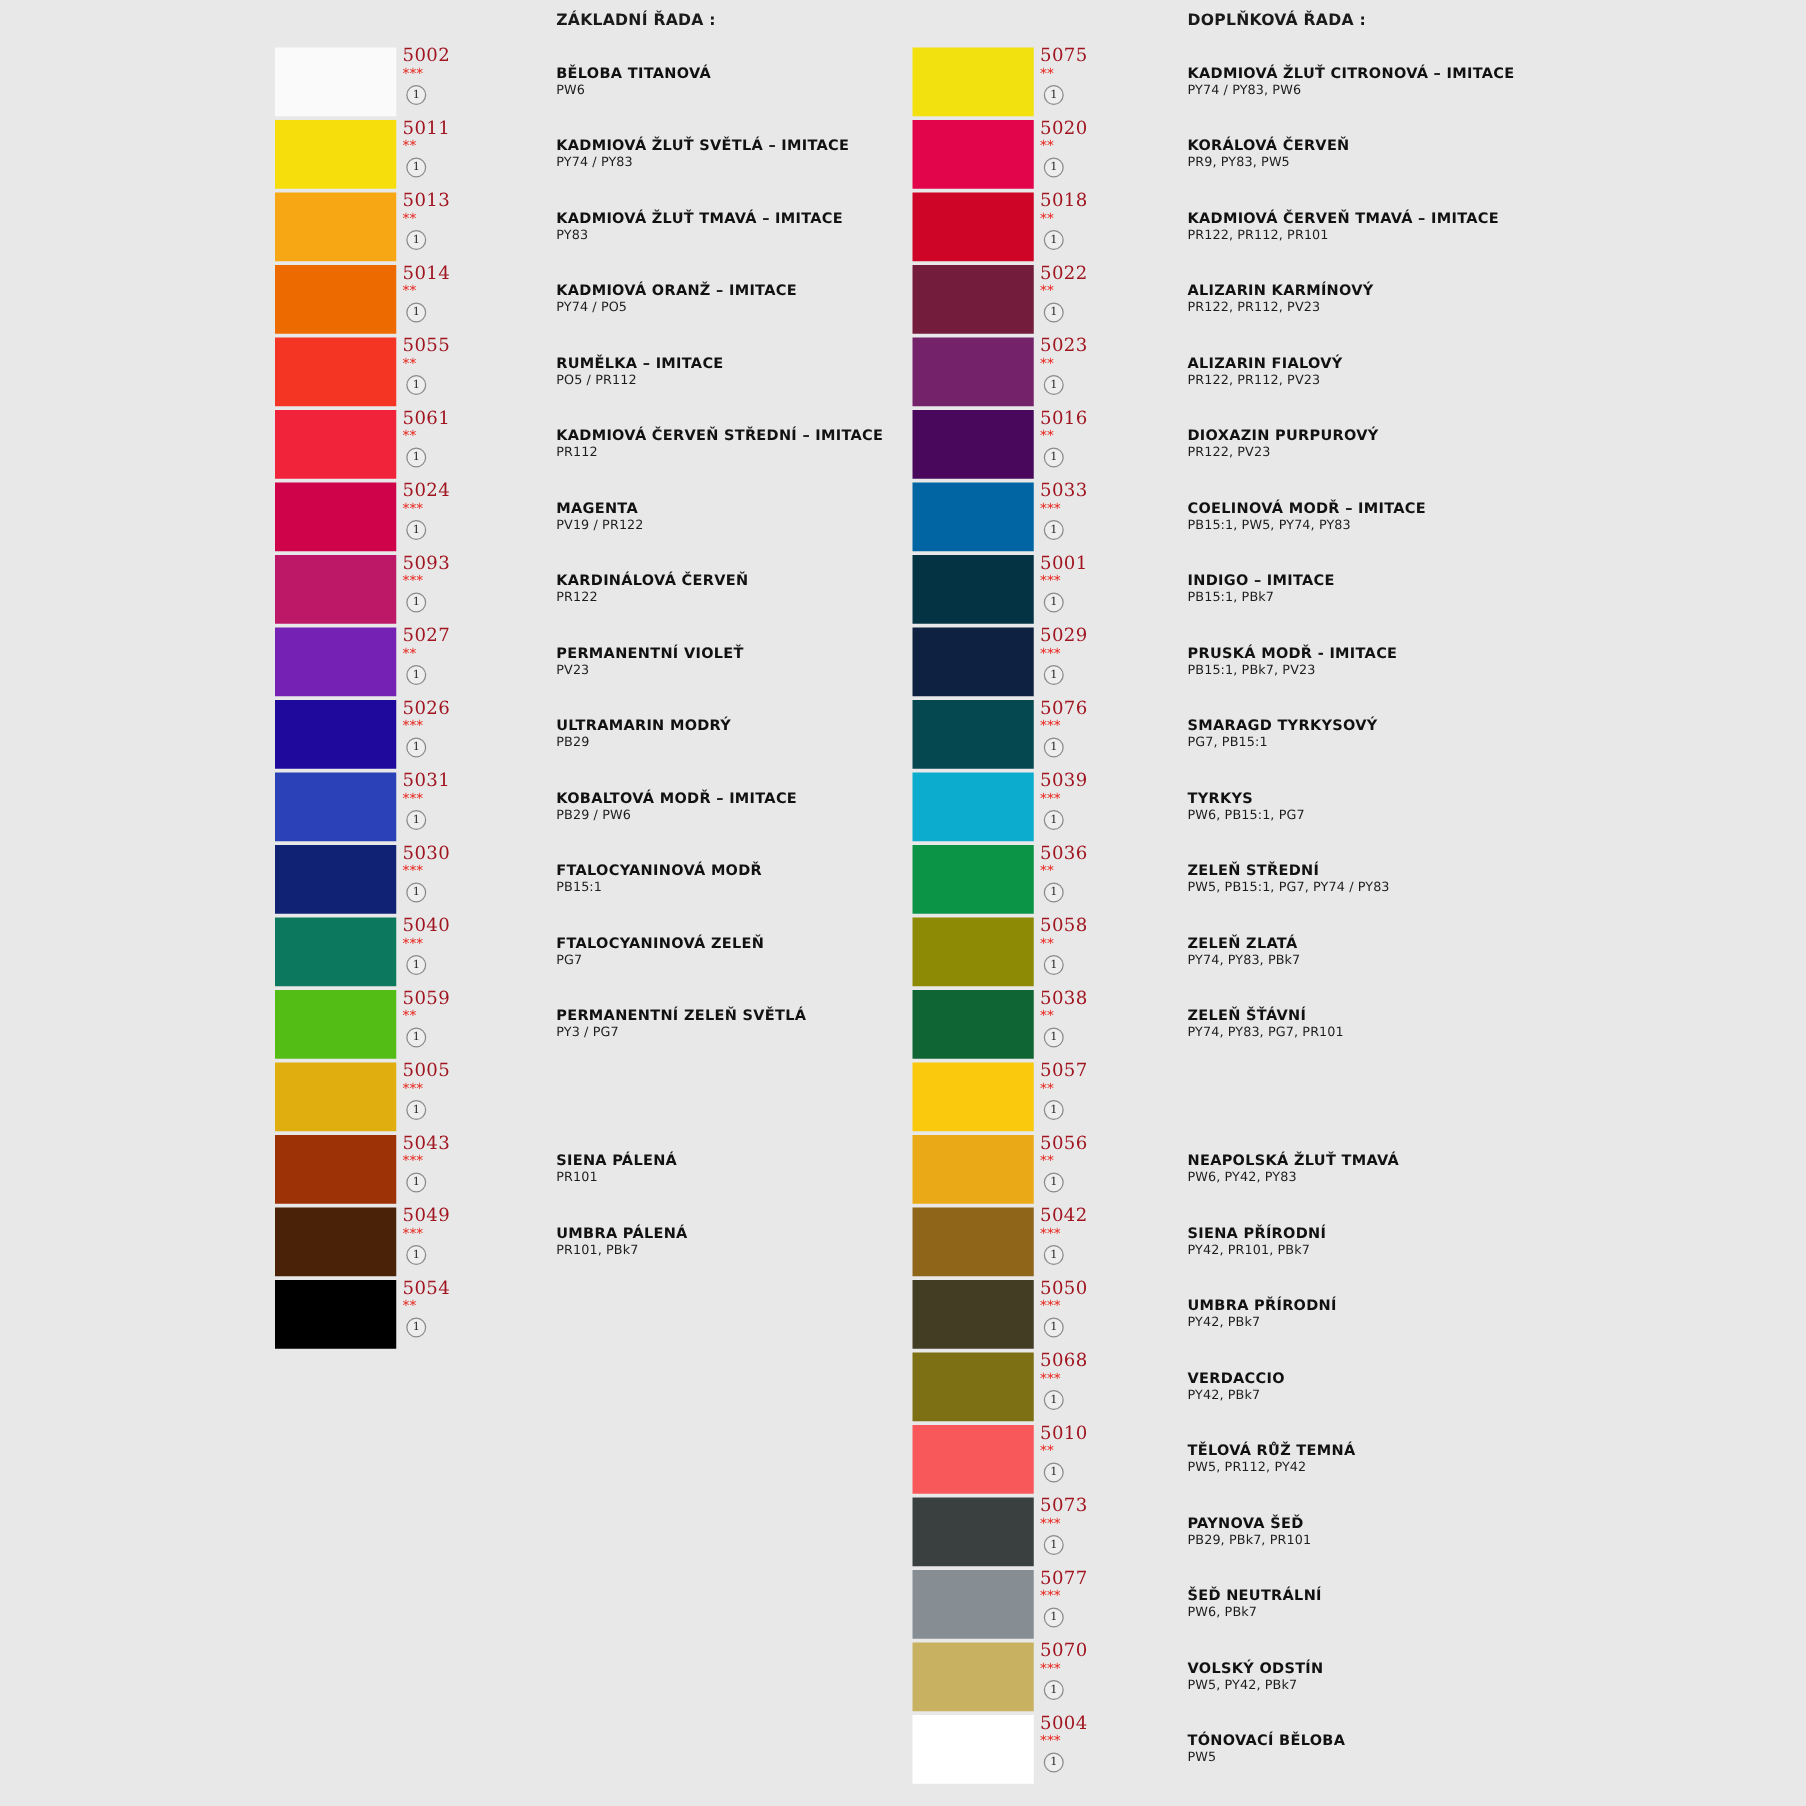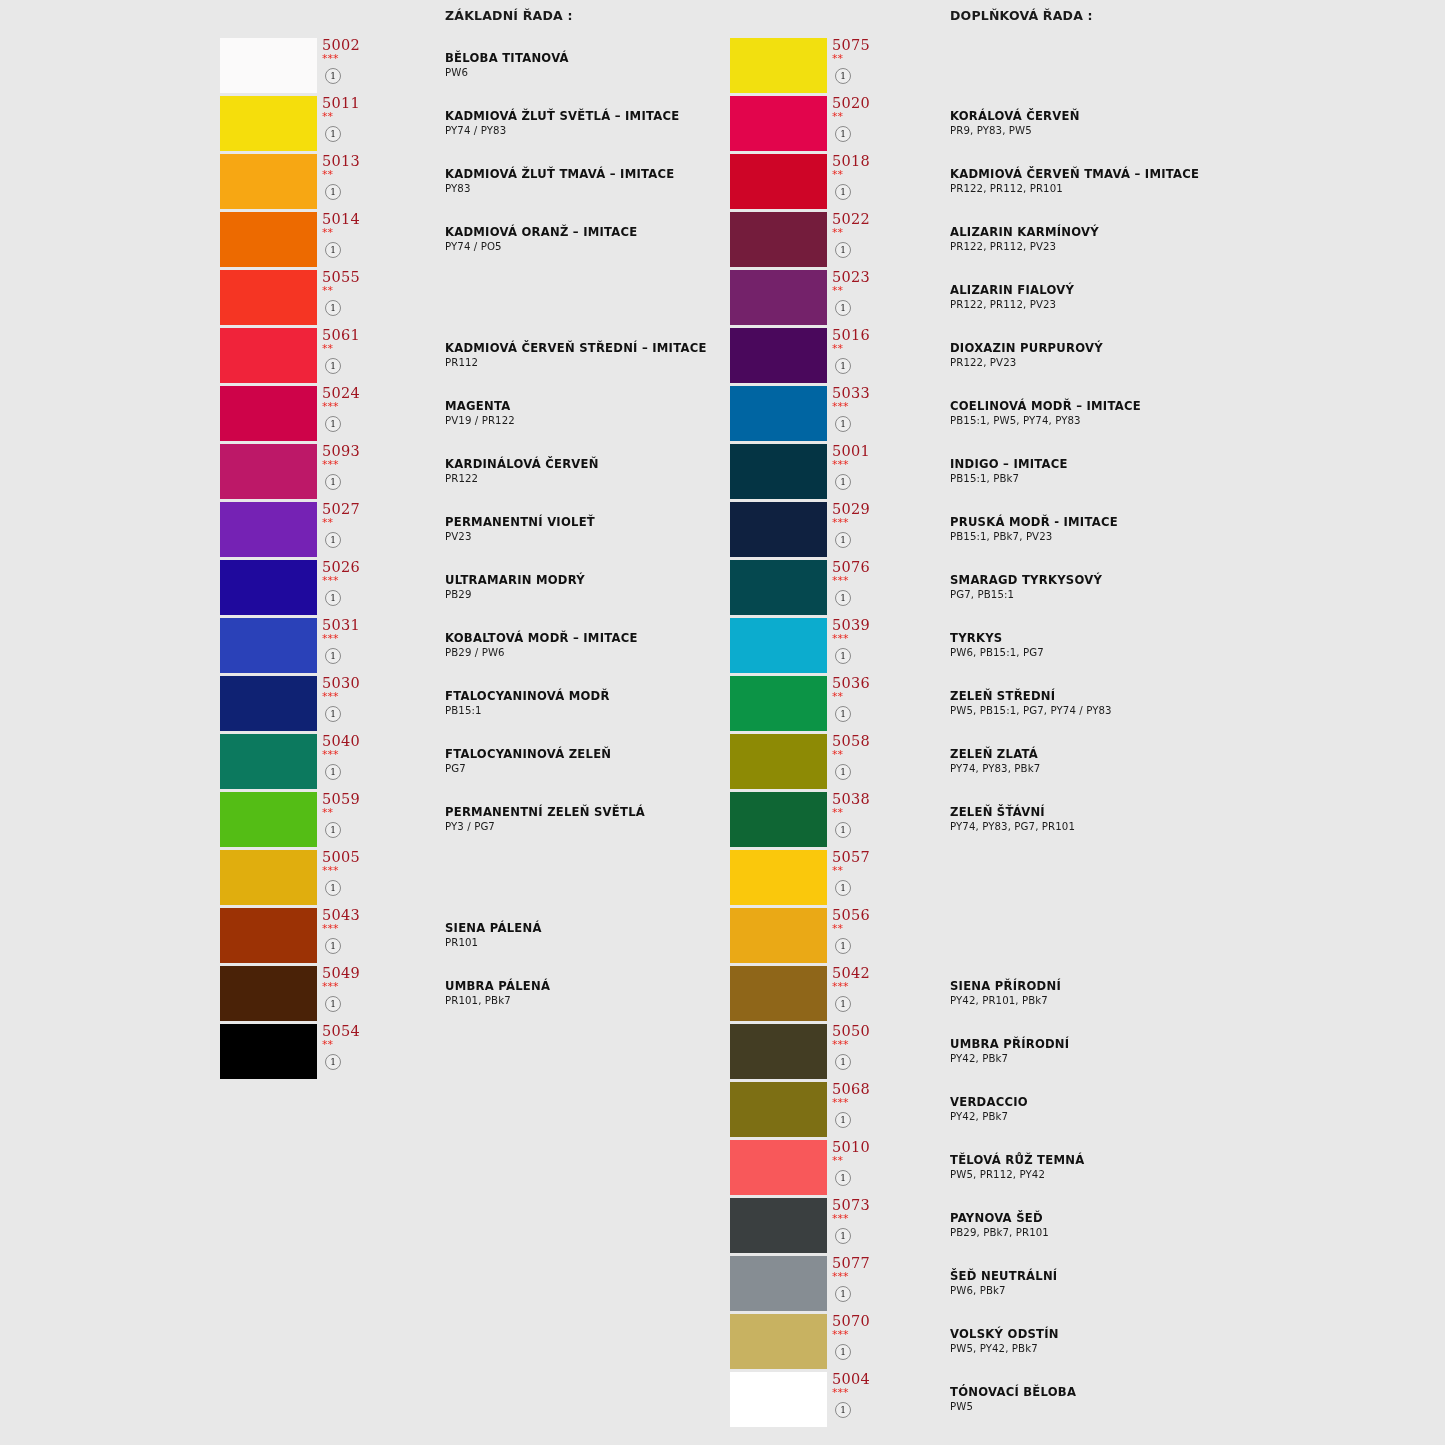--- a/index.html
+++ b/index.html
@@ -192,20 +192,24 @@
             <div class="pigment-codes">PY74 / PO5</div>
           </div>
         </div>
         <div class="row">
           <div class="swatch" style="background: rgb(245, 53, 35);"></div>
           <div class="meta">
             <div class="code">5055</div>
             <div class="stars">**</div>
             <div class="series-mark">1</div>
           </div>
+          <div class="names">
+            <div class="pigment-name">RUMĚLKA – IMITACE</div>
+            <div class="pigment-codes">PO5 / PR112</div>
+          </div>
         </div>
         <div class="row">
           <div class="swatch" style="background: rgb(240, 35, 58);"></div>
           <div class="meta">
             <div class="code">5061</div>
             <div class="stars">**</div>
             <div class="series-mark">1</div>
           </div>
           <div class="names">
             <div class="pigment-name">KADMIOVÁ ČERVEŇ STŘEDNÍ – IMITACE</div>
@@ -353,20 +357,24 @@
   <div class="column right">
     <div class="series-heading">DOPLŇKOVÁ ŘADA :</div>
     <div class="rows">
         <div class="row">
           <div class="swatch" style="background: rgb(242, 224, 15);"></div>
           <div class="meta">
             <div class="code">5075</div>
             <div class="stars">**</div>
             <div class="series-mark">1</div>
           </div>
+          <div class="names">
+            <div class="pigment-name">KADMIOVÁ ŽLUŤ CITRONOVÁ – IMITACE</div>
+            <div class="pigment-codes">PY74 / PY83, PW6</div>
+          </div>
         </div>
         <div class="row">
           <div class="swatch" style="background: rgb(226, 5, 76);"></div>
           <div class="meta">
             <div class="code">5020</div>
             <div class="stars">**</div>
             <div class="series-mark">1</div>
           </div>
           <div class="names">
             <div class="pigment-name">KORÁLOVÁ ČERVEŇ</div>
@@ -524,20 +532,24 @@
             <div class="stars">**</div>
             <div class="series-mark">1</div>
           </div>
         </div>
         <div class="row">
           <div class="swatch" style="background: rgb(234, 169, 22);"></div>
           <div class="meta">
             <div class="code">5056</div>
             <div class="stars">**</div>
             <div class="series-mark">1</div>
+          </div>
+          <div class="names">
+            <div class="pigment-name">NEAPOLSKÁ ŽLUŤ TMAVÁ</div>
+            <div class="pigment-codes">PW6, PY42, PY83</div>
           </div>
         </div>
         <div class="row">
           <div class="swatch" style="background: rgb(143, 102, 25);"></div>
           <div class="meta">
             <div class="code">5042</div>
             <div class="stars">***</div>
             <div class="series-mark">1</div>
           </div>
           <div class="names">

